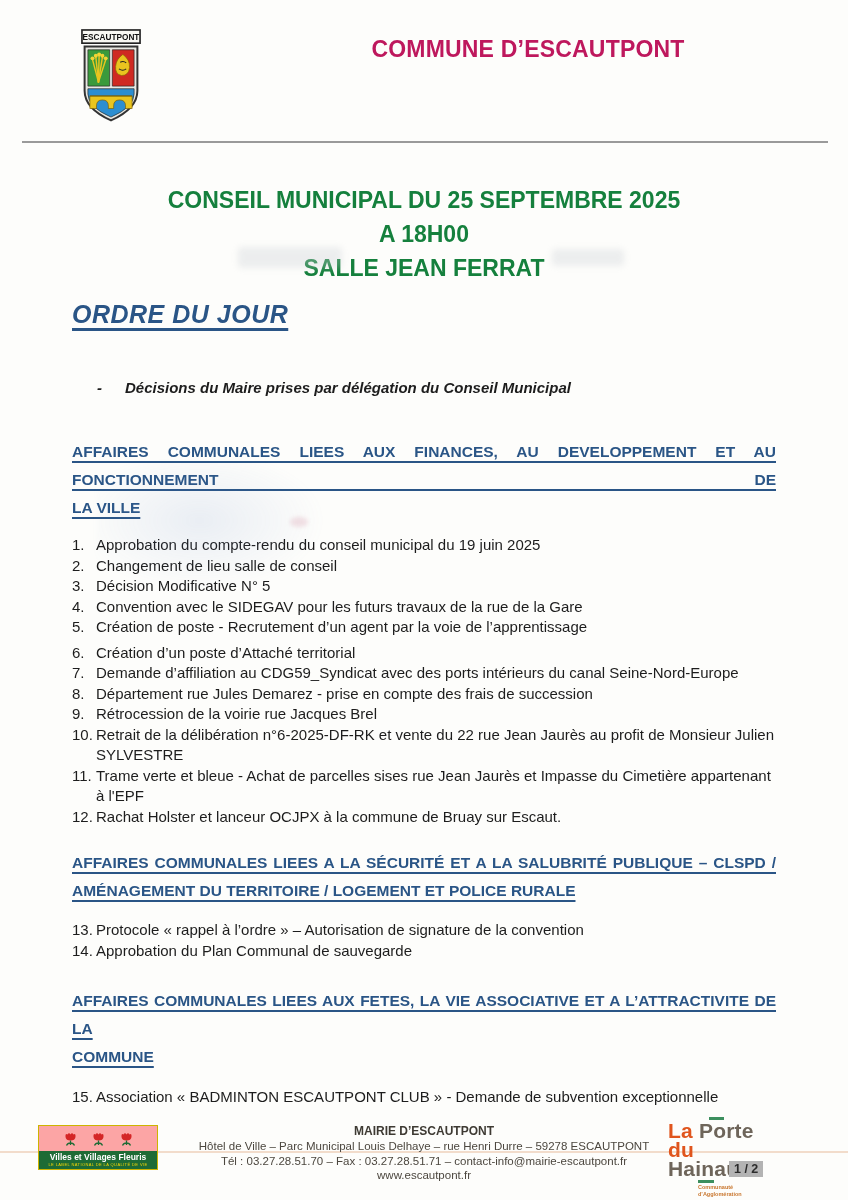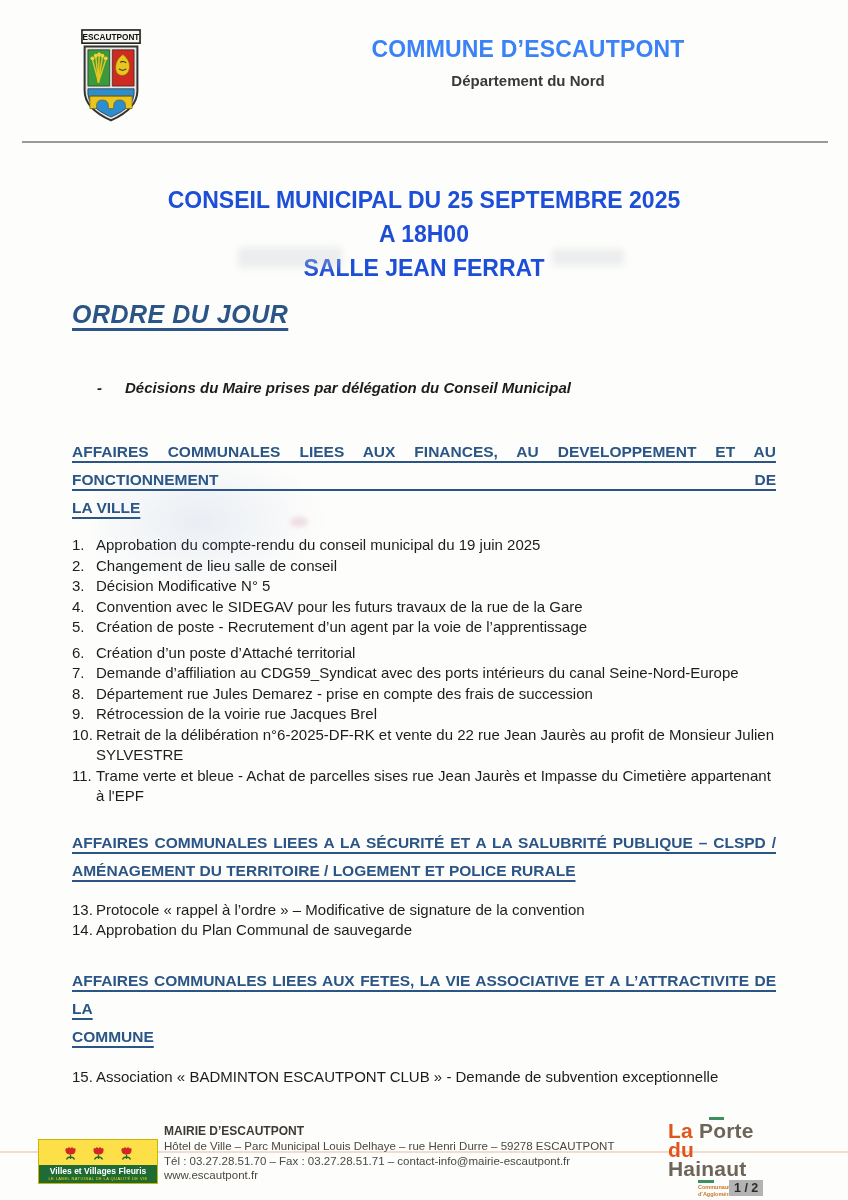--- a/index.html
+++ b/index.html
@@ -10,27 +10,27 @@
     background:#fdfdfb;
     font-family:"Liberation Sans", sans-serif;
     color:#222;
     overflow:hidden;
   }
 
   
   .letterhead { display:flex; align-items:flex-start; padding-top:28px; }
   .crest { width:66px; margin-left:78px; flex:none; }
   .letterhead-text { flex:1; text-align:center; padding-left:64px; padding-top:8px; color:#3a3a3a; }
-  .commune-title { font-size:23px; font-weight:bold; letter-spacing:0.2px; color:#3b82f6; }
+  .commune-title { font-size:23px; font-weight:bold; letter-spacing:0.2px; color:#be185d; }
   .letterhead-sub { font-size:15px; font-weight:bold; line-height:22px; margin-top:7px; color:#3a3a3a; }
   .header-rule { margin:10px 20px 0 22px; border-top:2px solid #9a9a9a; height:0; }
 
   
   main { margin:0 72px; }
-  .meeting-title { margin-top:40px; text-align:center; color:#1d4ed8; font-weight:bold; font-size:23px; line-height:34px; }
+  .meeting-title { margin-top:40px; text-align:center; color:#15803d; font-weight:bold; font-size:23px; line-height:34px; }
   .agenda-heading-wrap { text-align:left; margin-top:15px; }
   .agenda-heading {
     display:inline-block; color:#2a5586; font-weight:bold; font-style:italic;
     font-size:25px; letter-spacing:0.5px;
     text-decoration:underline; text-decoration-thickness:2.5px; text-underline-offset:5px;
   }
   .preamble { display:flex; margin-top:50px; margin-left:25px; font-size:15px; font-weight:bold; font-style:italic; color:#1d1d1d; }
   .preamble .dash { width:28px; flex:none; }
 
   .section-heading { margin-top:42px; color:#2a5586; font-weight:bold; font-size:15.5px; line-height:28px; }
@@ -52,39 +52,39 @@
   .ghost.g1 { left:238px; top:247px; width:104px; height:21px; }
   .ghost.g2 { left:552px; top:249px; width:72px; height:17px; }
   .stamp-bleed { position:absolute; left:96px; top:462px; width:230px; height:130px;
     background:radial-gradient(ellipse at 45% 45%, rgba(95,130,195,0.12), rgba(95,130,195,0) 70%);
     filter:blur(2px); }
   .speck { position:absolute; left:290px; top:517px; width:18px; height:10px; background:rgba(205,125,145,0.22); filter:blur(2px); border-radius:50%; }
   .footer-scanline { position:absolute; left:0; right:0; top:1151px; height:2px; background:#f2dccb; }
 
   
   footer { position:absolute; left:0; right:0; top:1118px; height:82px; }
-  .footer-center { width:520px; margin:0 auto; text-align:left; font-size:11.5px; line-height:14.8px; color:#4c473f; padding-top:6px; }
+  .footer-center { width:520px; margin:0 auto; text-align:center; font-size:11.5px; line-height:14.8px; color:#4c473f; padding-top:6px; }
   .footer-org { font-weight:bold; font-size:12px; color:#3e3a33; }
 
-  .vvf-logo { position:absolute; left:38px; top:21px; width:120px; height:45px;
-    background:#fde047; border:1px solid #cdb400; display:flex; flex-direction:column; }
+  .vvf-logo { position:absolute; left:38px; top:7px; width:120px; height:45px;
+    background:#fca5a5; border:1px solid #cdb400; display:flex; flex-direction:column; }
   .vvf-flowers { flex:1; display:flex; justify-content:center; align-items:center; gap:15px; padding-top:2px; }
   .vvf-green { background:#1e6b35; text-align:center; padding:1px 1px 2px 1px; }
   .vvf-label { color:#ffffff; font-weight:bold; font-size:8.5px; line-height:10px; white-space:nowrap; }
   .vvf-sub { color:#f6d705; font-size:4px; line-height:5px; letter-spacing:0.4px; white-space:nowrap; }
 
   .lph-logo { position:absolute; right:70px; top:3px; width:110px; font-weight:bold; }
   .lph-line { font-size:21px; line-height:19px; letter-spacing:0.2px; position:relative; }
   .lph-or { color:#e0551d; }
   .lph-gr { color:#6e655a; }
   .lph-dash-top { position:absolute; left:41px; top:-4px; width:15px; height:3px; background:#3c8f5e; }
   .lph-dash-bottom { position:absolute; left:30px; top:40px; width:16px; height:3px; background:#3c8f5e; }
   .lph-sub { margin-top:6px; margin-left:30px; color:#c9772f; font-size:5.5px; line-height:6.5px; font-weight:bold; }
 
-  .page-number { position:absolute; left:729px; top:62px; background:#b3b3b3; color:#2c2c2c;
+  .page-number { position:absolute; left:729px; top:43px; background:#b3b3b3; color:#2c2c2c;
     font-weight:bold; font-size:12.5px; padding:1px 5px; }
 </style>
 </head>
 <body>
 
 <div class="page">
 
   <div class="ghost g1"></div>
   <div class="ghost g2"></div>
   <div class="stamp-bleed"></div>
@@ -121,21 +121,20 @@
         <path d="M64,52 q5,-3 9,1 M62,62 q6,4 11,0" stroke="#222" stroke-width="1.6" fill="none"></path>
 
         <path d="M15,92 H85 V100 Q85,120 50,135 Q15,120 15,100 Z" fill="#2c8ed0" stroke="#222" stroke-width="1"></path>
         <path d="M18,122 V103 H82 V122 H72 V118 Q72,109 63,109 Q54,109 54,118 V122 H46 V118 Q46,109 37,109 Q28,109 28,118 V122 Z" fill="#e9c51f" stroke="#7a5c00" stroke-width="1"></path>
         <line x1="18" y1="103" x2="82" y2="103" stroke="#7a5c00" stroke-width="1.4"></line>
       </svg>
     </div>
     <div class="letterhead-text">
       <div class="commune-title">COMMUNE D’ESCAUTPONT</div>
       <div class="letterhead-sub">
-        <div>Département du Nord</div>
       </div>
     </div>
   </header>
   <div class="header-rule"></div>
 
   <main>
     <div class="meeting-title">
       <div>CONSEIL MUNICIPAL DU 25 SEPTEMBRE 2025</div>
       <div>A 18H00</div>
       <div>SALLE JEAN FERRAT</div>
@@ -192,30 +191,34 @@
           <span class="txt">Rétrocession de la voirie rue Jacques Brel</span>
         </div>
       <div class="agenda-item">
           <span class="num">10.</span>
           <span class="txt">Retrait de la délibération n°6-2025-DF-RK et vente du 22 rue Jean Jaurès au profit de Monsieur Julien SYLVESTRE</span>
         </div>
       <div class="agenda-item">
           <span class="num">11.</span>
           <span class="txt">Trame verte et bleue - Achat de parcelles sises rue Jean Jaurès et Impasse du Cimetière appartenant à l'EPF</span>
         </div>
+      <div class="agenda-item">
+          <span class="num">12.</span>
+          <span class="txt">Rachat Holster et lanceur OCJPX à la commune de Bruay sur Escaut.</span>
+        </div>
     </div>
 
     <div class="section-heading s2">
       <span class="sec-line just">AFFAIRES COMMUNALES LIEES A LA SÉCURITÉ ET A LA SALUBRITÉ PUBLIQUE – CLSPD /</span>
       <span class="sec-line">AMÉNAGEMENT DU TERRITOIRE / LOGEMENT ET POLICE RURALE</span>
     </div>
     <div class="agenda-list l2">
       <div class="agenda-item">
           <span class="num">13.</span>
-          <span class="txt">Protocole « rappel à l’ordre » – Modificative de signature de la convention</span>
+          <span class="txt">Protocole « rappel à l’ordre » – Autorisation de signature de la convention</span>
         </div>
       <div class="agenda-item">
           <span class="num">14.</span>
           <span class="txt">Approbation du Plan Communal de sauvegarde</span>
         </div>
     </div>
 
     <div class="section-heading s3">
       <span class="sec-line just">AFFAIRES COMMUNALES LIEES AUX FETES, LA VIE ASSOCIATIVE ET A L’ATTRACTIVITE DE LA</span>
       <span class="sec-line">COMMUNE</span>

